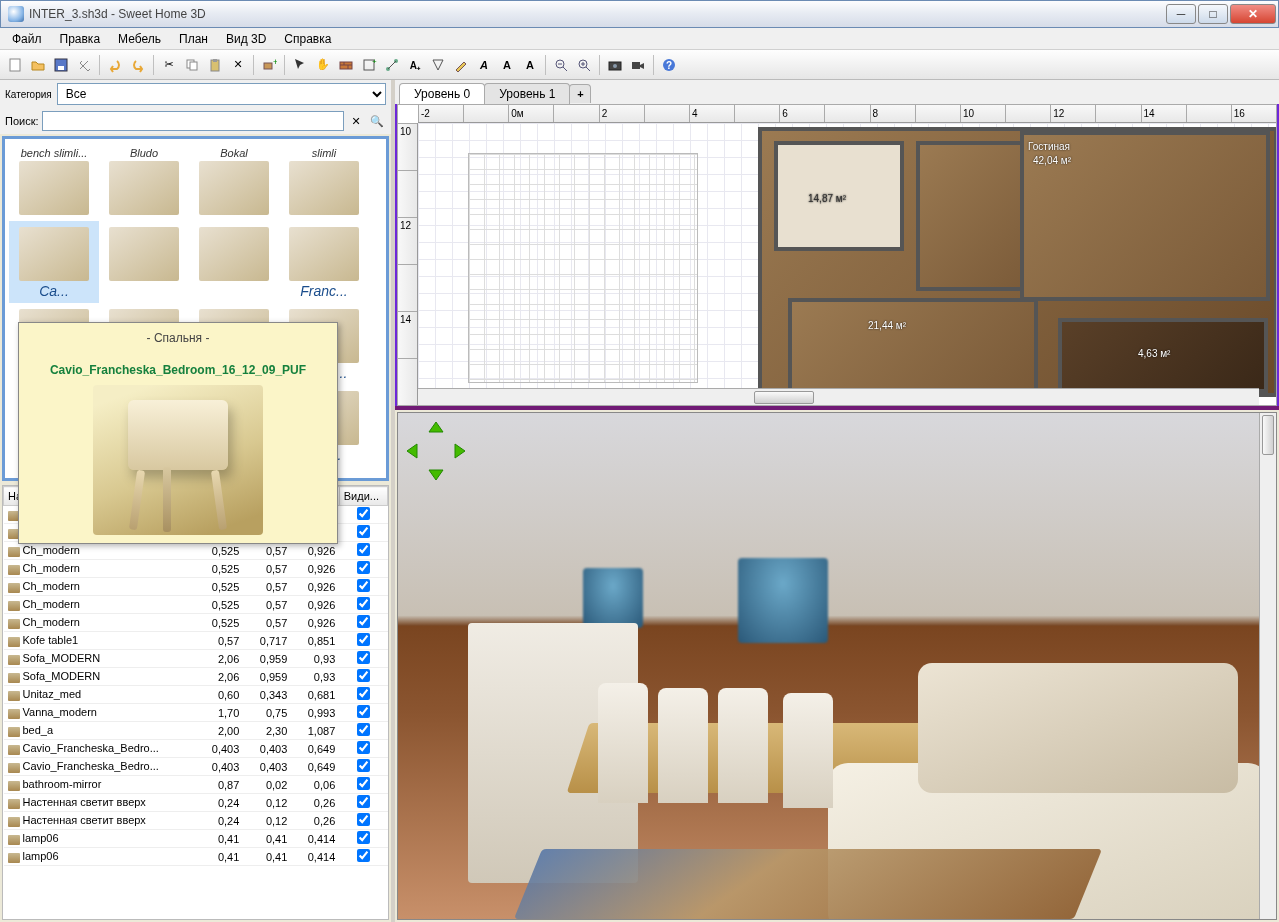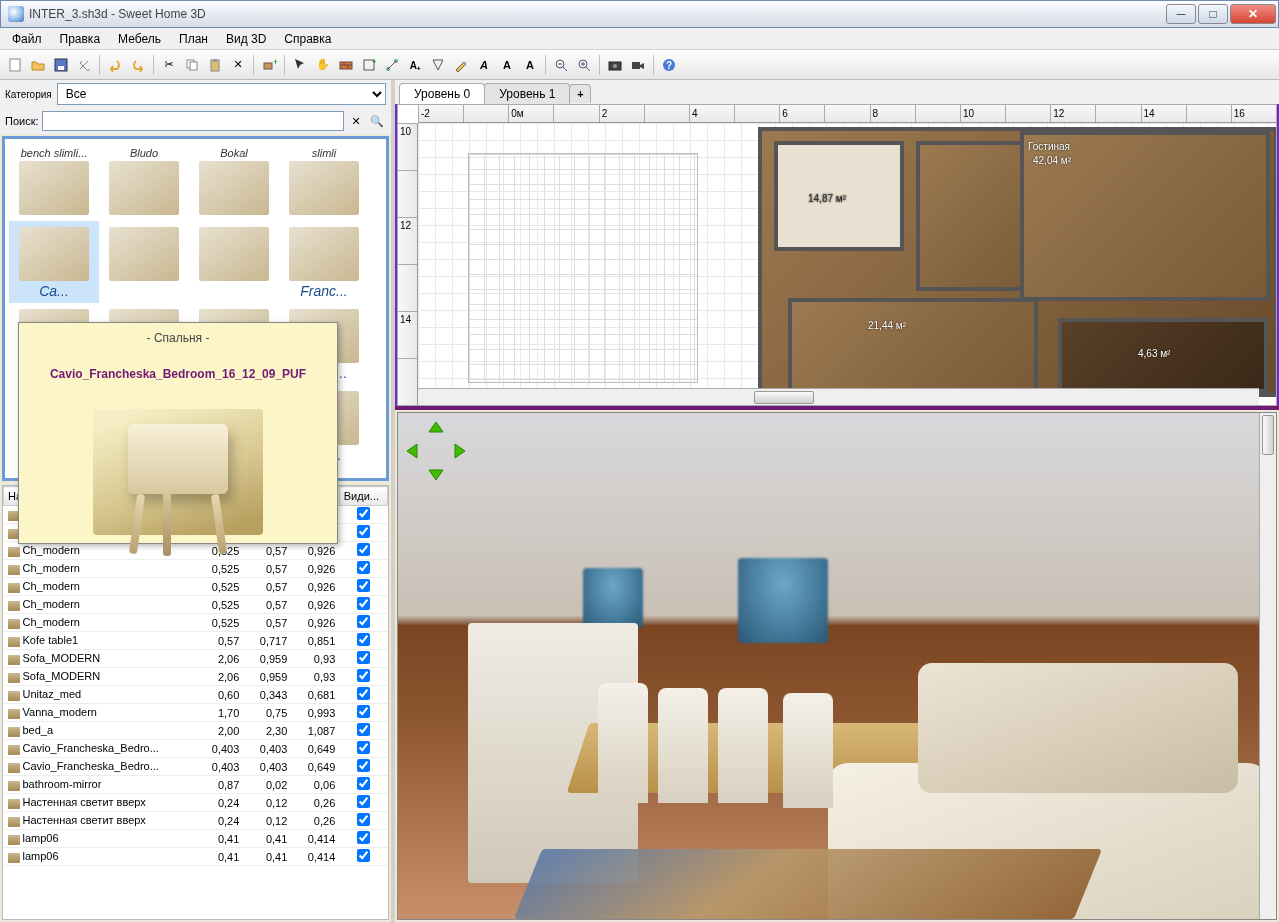--- a/index.html
+++ b/index.html
@@ -26,23 +26,23 @@
 .search-row { display: flex; align-items: center; padding: 3px 5px; gap: 3px; background: #f0f0f0; }
 .search-input { flex: 1; height: 20px; border: 1px solid #7b9ebd; padding: 0 4px; font-size: 12px; }
 .sicon { width: 18px; height: 18px; display: flex; align-items: center; justify-content: center; cursor: pointer; }
 .catalog { flex: 0 0 345px; border: 3px solid #6b9bd6; background: #fff; overflow: hidden; position: relative; margin: 2px; }
 .catalog-grid { display: flex; flex-wrap: wrap; padding: 4px; gap: 0; }
 .cat-item { width: 90px; text-align: center; padding: 4px 2px; cursor: pointer; }
 .cat-item.selected { background: #cce4fa; }
 .cat-item .thumb { width: 70px; height: 54px; margin: 2px auto; background: linear-gradient(145deg,#e8e0d0,#c8b890); border-radius: 2px; position: relative; }
 .cat-label { font-size: 11px; color: #333; font-style: italic; white-space: nowrap; overflow: hidden; text-overflow: ellipsis; }
 .cat-name { font-size: 14px; color: #1a4d8c; font-style: italic; white-space: nowrap; overflow: hidden; text-overflow: ellipsis; }
-.tooltip-box { position: absolute; left: 18px; top: 242px; width: 320px; height: 222px; background: #fbf5c8; border: 1px solid #888; box-shadow: 2px 2px 6px rgba(0,0,0,.3); z-index: 50; display: flex; flex-direction: column; align-items: center; padding: 8px; gap: 20px; }
+.tooltip-box { position: absolute; left: 18px; top: 242px; width: 320px; height: 222px; background: #fbf5c8; border: 1px solid #888; box-shadow: 2px 2px 6px rgba(0,0,0,.3); z-index: 50; display: flex; flex-direction: column; align-items: center; padding: 8px; }
 .tooltip-title { font-size: 12px; color: #444; }
-.tooltip-name { font-size: 12px; font-weight: bold; color: #701a75; margin-top: 2px; }
+.tooltip-name { font-size: 12px; font-weight: bold; color: #15803d; margin-top: 18px; }
 .tooltip-img { flex: 1; width: 170px; margin-top: 8px; background: linear-gradient(160deg,#f5eec5 10%,#d8c890 55%,#b8a060 90%); border-radius: 4px; position: relative; }
 .furniture-table { flex: 1; background: #fff; border: 1px solid #bbb; overflow-y: auto; overflow-x: hidden; margin: 2px; }
 .ftable { width: 100%; border-collapse: collapse; font-size: 11px; }
 .ftable thead th { background: linear-gradient(#fefefe,#e8e8e8); border: 1px solid #ccc; padding: 3px 4px; text-align: left; position: sticky; top: 0; font-weight: normal; white-space: nowrap; overflow: hidden; }
 .ftable td { border-bottom: 1px solid #eee; padding: 1px 4px; white-space: nowrap; overflow: hidden; }
 .ftable td.num { text-align: right; }
 .row-icon { display: inline-block; width: 12px; height: 10px; background: linear-gradient(#c8b890,#a88850); border-radius: 1px; margin-right: 3px; vertical-align: middle; }
 .chk { width: 13px; height: 13px; }
 .plan-area { height: 330px; border-bottom: 4px solid #701a75; display: flex; flex-direction: column; background: #6d28d9; position: relative; }
 .level-tabs { display: flex; align-items: center; height: 24px; padding: 2px 4px 0; gap: 0; background: #f0f0f0; }

